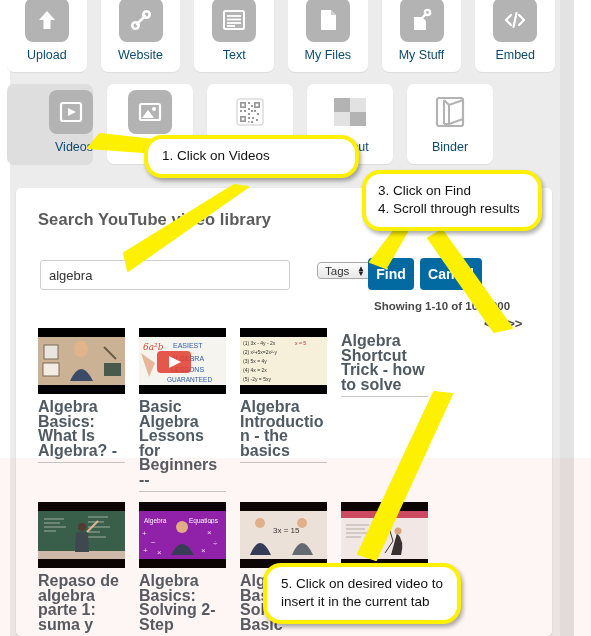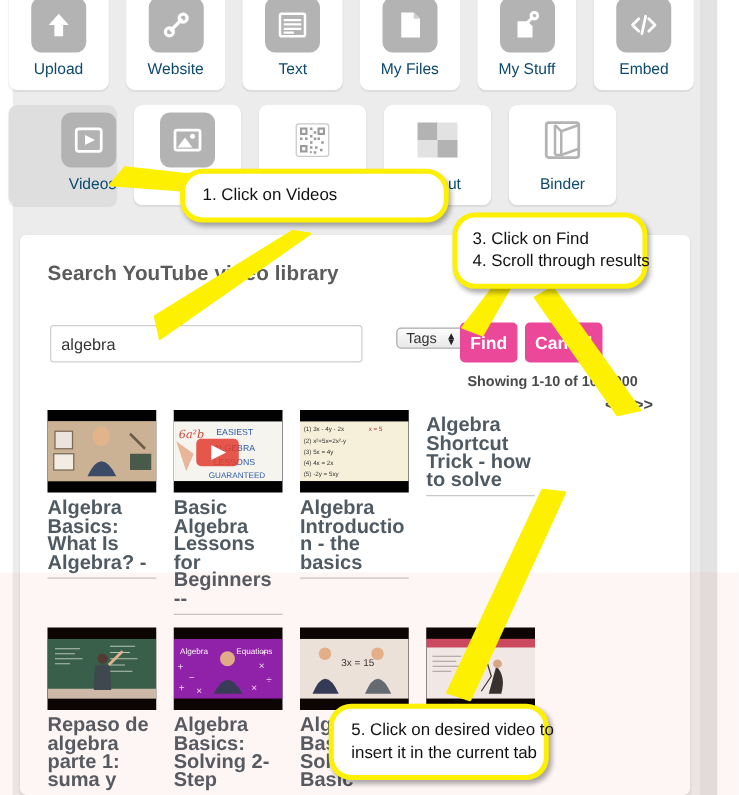--- a/index.html
+++ b/index.html
@@ -77,21 +77,21 @@
     font-size: 11.5px; color: #333;
     display:flex; align-items:center; justify-content:flex-start;
     padding-left: 7px; font-family: "Liberation Sans", sans-serif;
   }
   .tags-select .arrows {
     position:absolute; right:6px; top:50%; transform:translateY(-50%);
     display:flex; flex-direction:column; line-height:5px; font-size:8px; color:#222;
   }
   .btn {
     position: absolute; top: 70px; height: 32px;
-    background: #ec4899; border: none; border-radius: 4px;
+    background: #0369a1; border: none; border-radius: 4px;
     color: #ffffff; font-size: 14px; font-weight: bold;
     font-family: "Liberation Sans", sans-serif;
     display:flex; align-items:center; justify-content:center;
   }
   .btn.find { left: 352px; width: 46px; }
   .btn.cancel { left: 404px; width: 62px; }
 
   .showing {
     position: absolute; left: 358px; top: 112px; width: 165px;
     text-align: left; font-size: 11.5px; font-weight: bold; color: #4a4a4a;
@@ -564,23 +564,23 @@
   <div class="arrow" style="left:350px; top:392px;">
     <svg width="130" height="180" viewBox="0 0 130 180">
       <path d="M102 2 L26 168 L8 162 L84 0 Z" fill="#fdf000" stroke="#fdf000" stroke-width="2" stroke-linejoin="round"></path>
     </svg>
   </div>
 
   <div class="callout" style="left:144px; top:135px; width:215px;">
     <div class="ln">1. Click on Videos</div>
   </div>
 
-  <div class="callout" style="left:362px; top:170px; width:156px;padding-left:12px;">
+  <div class="callout" style="left:362px; top:170px; width:180px;padding-left:12px;">
     <div class="ln">3. Click on Find</div>
     <div class="ln">4. Scroll through results</div>
   </div>
 
-  <div class="callout" style="left:263px; top:563px; width:176px;">
+  <div class="callout" style="left:263px; top:563px; width:198px;">
     <div class="ln">5. Click on desired video to</div>
     <div class="ln">insert it in the current tab</div>
   </div>
 
 </div>
 
 </body></html>

